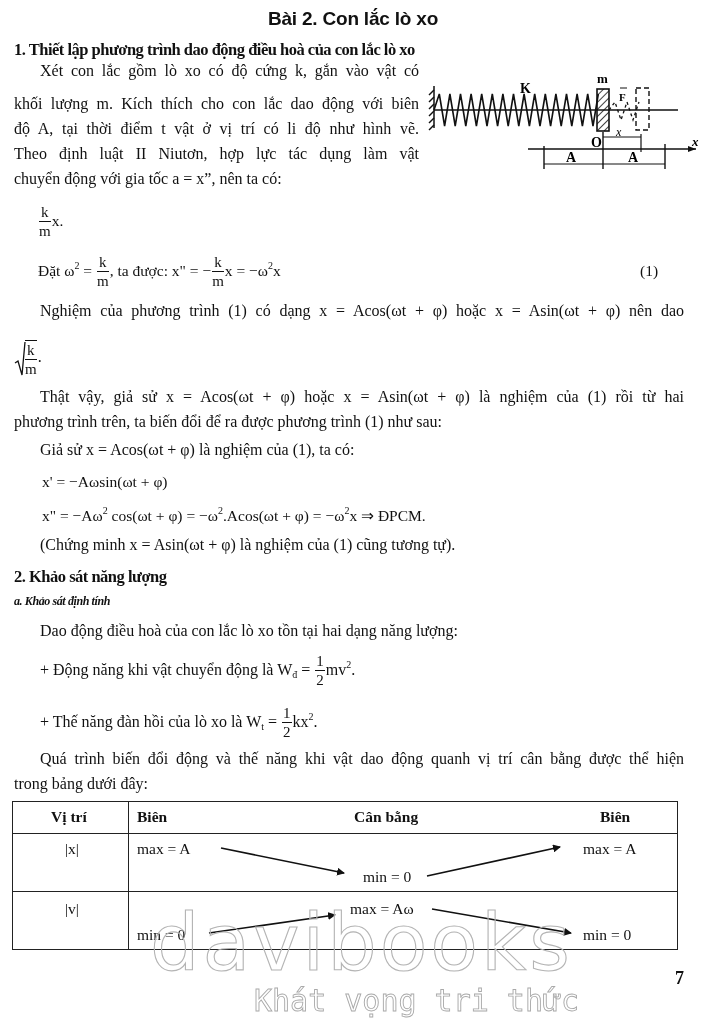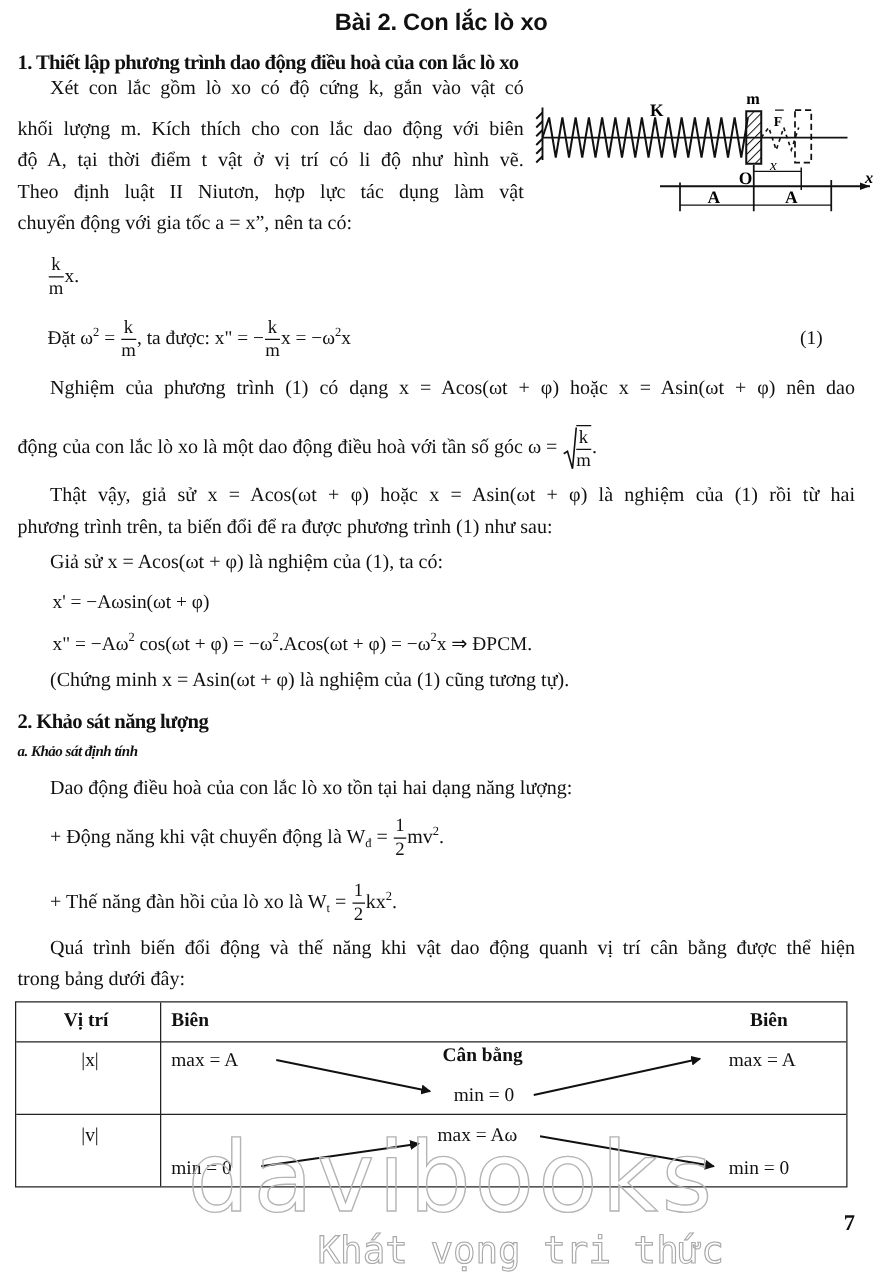--- a/index.html
+++ b/index.html
@@ -102,21 +102,20 @@
   <span class="frac"><span class="n">k</span><span class="d">m</span></span><span>x.</span>
 </div>
 
 <div class="abs m" style="left:38px;top:255px;">
   <span>Đặt ω</span><sup>2</sup><span> = </span><span class="frac"><span class="n">k</span><span class="d">m</span></span><span>, ta được:  x" = −</span><span class="frac"><span class="n">k</span><span class="d">m</span></span><span>x = −ω</span><sup>2</sup><span>x</span>
 </div>
 <div class="abs m" style="left:640px;top:262px;">(1)</div>
 
 <div class="abs pj" style="left:40px;top:302px;width:644px;">Nghiệm của phương trình (1) có dạng  x = Acos(ωt + φ)  hoặc  x = Asin(ωt + φ)  nên dao</div>
 <div class="abs p" style="left:14px;top:340px;">
-  <span>động của con lắc lò xo là một dao động điều hoà với tần số góc  ω =</span>
   <span class="sqrt">
     <svg width="12" height="36" viewBox="0 0 12 36" style="vertical-align:middle;">
         <polyline points="1,22 4,20 8,34 11,1" fill="none" stroke="#111" stroke-width="1.3"></polyline>
       </svg><span class="frac" style="border-top:1.3px solid #111;margin-left:-1px;padding-top:2px;"><span class="n">k</span><span class="d">m</span></span>
   </span><span>.</span>
 </div>
 
 <div class="abs pj" style="left:40px;top:388px;width:644px;">Thật vậy, giả sử  x = Acos(ωt + φ)  hoặc  x = Asin(ωt + φ)  là nghiệm của (1) rồi từ hai</div>
 <div class="abs p" style="left:14px;top:413px;">phương trình trên, ta biến đổi để ra được phương trình (1) như sau:</div>
 <div class="abs p" style="left:40px;top:441px;">Giả sử  x = Acos(ωt + φ)  là nghiệm của (1), ta có:</div>
@@ -141,21 +140,21 @@
 <div class="abs pj" style="left:40px;top:750px;width:644px;">Quá trình biến đổi động và thế năng khi vật dao động quanh vị trí cân bằng được thể hiện</div>
 <div class="abs p" style="left:14px;top:775px;">trong bảng dưới đây:</div>
 
 <div class="tbl">
   <div class="vline"></div>
   <div class="hline" style="top:31px;"></div>
   <div class="hline" style="top:89px;"></div>
 
   <div class="tcell bold" style="left:38px;top:6px;">Vị trí</div>
   <div class="tcell bold" style="left:124px;top:6px;">Biên</div>
-  <div class="tcell bold" style="left:341px;top:6px;margin-top:28px;">Cân bằng</div>
+  <div class="tcell bold" style="left:341px;top:6px;">Cân bằng</div>
   <div class="tcell bold" style="left:587px;top:6px;">Biên</div>
 
   <div class="tcell" style="left:52px;top:38px;">|x|</div>
   <div class="tcell" style="left:124px;top:38px;">max = A</div>
   <div class="tcell" style="left:350px;top:66px;">min = 0</div>
   <div class="tcell" style="left:570px;top:38px;">max = A</div>
 
   <div class="tcell" style="left:52px;top:98px;">|v|</div>
   <div class="tcell" style="left:124px;top:124px;">min = 0</div>
   <div class="tcell" style="left:337px;top:98px;">max = Aω</div>

